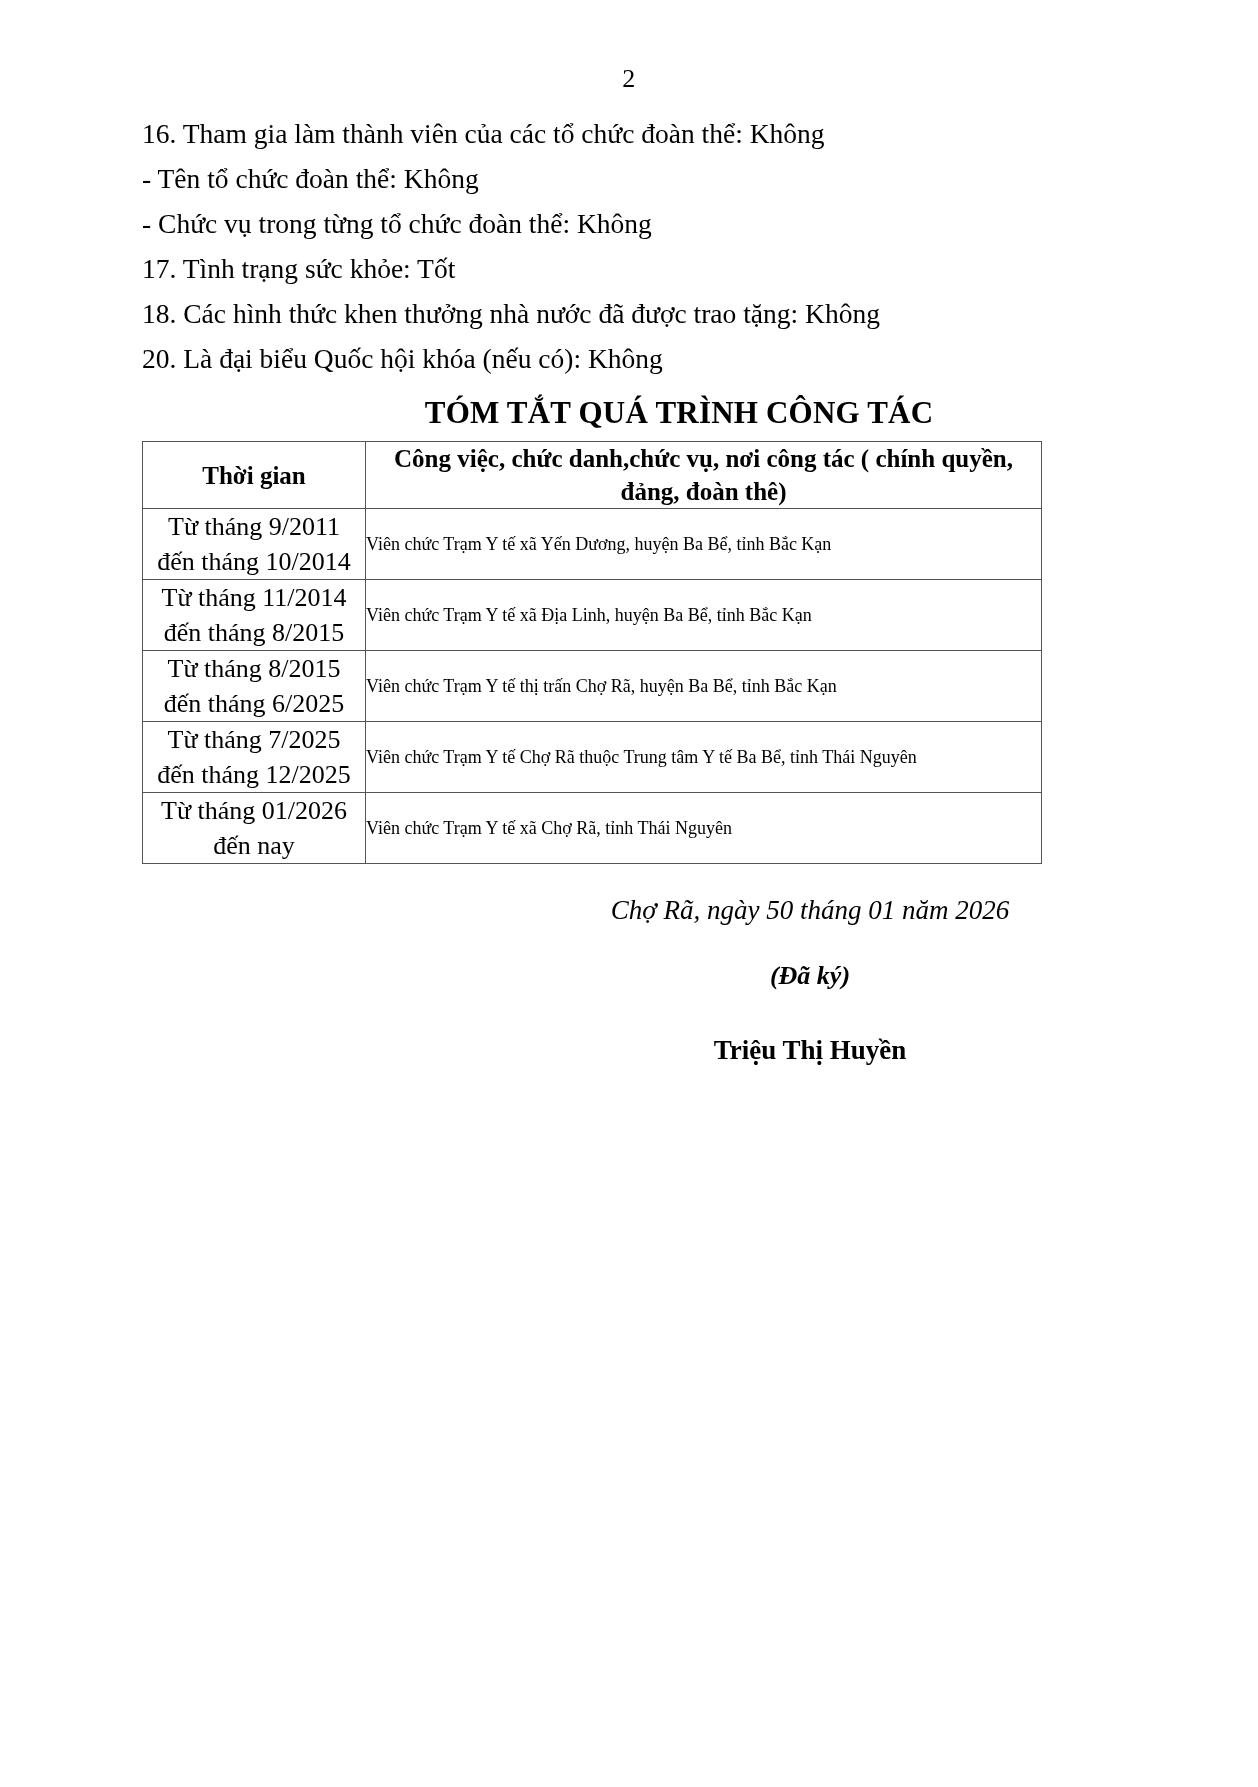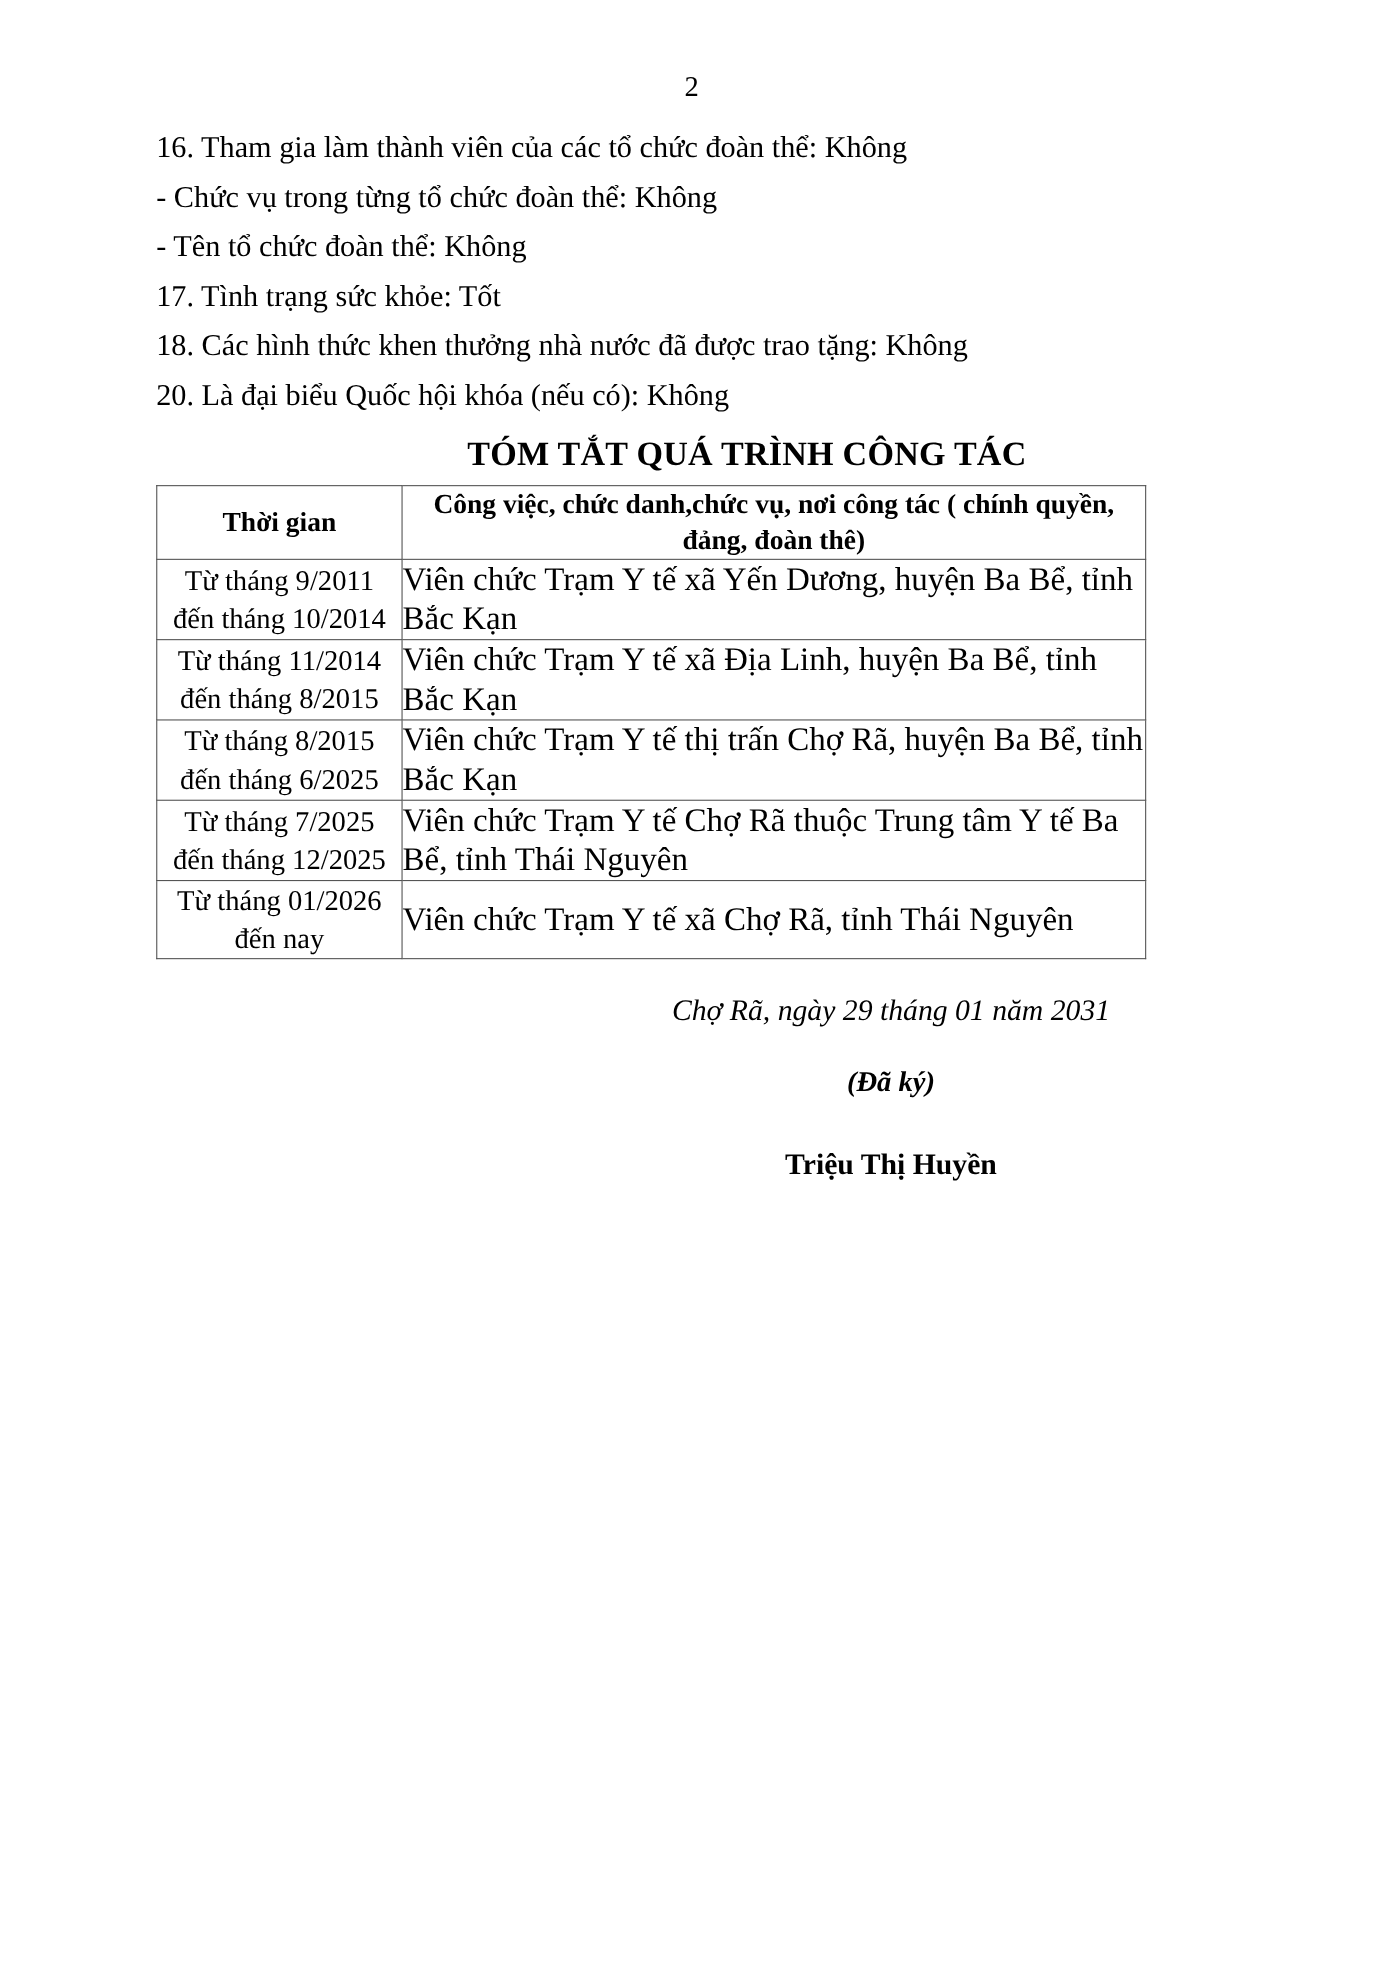--- a/index.html
+++ b/index.html
@@ -83,21 +83,21 @@
     text-align: center;
     padding-left: 10px;
     padding-right: 10px;
   }
   td.col-time {
     font-size: 26px;
     line-height: 35px;
     padding: 12px 6px 14px 6px;
   }
   td.col-work {
-    font-size: 30px;
+    font-size: 18px;
     line-height: 36px;
     padding: 12px 8px 14px 12px;
   }
   td.col-time .tline { display: block; }
   .sig-block {
     margin-top: 28px;
     margin-right: 118px;
     text-align: center;
     padding-left: 480px;
   }
@@ -122,22 +122,22 @@
 </style>
 </head>
 <body>
 
 <div class="page">
 
   <div class="page-number">2</div>
 
   <div class="body-block">
     <p class="para">16. Tham gia làm thành viên của các tổ chức đoàn thể: Không</p>
+    <p class="para">- Tên tổ chức đoàn thể: Không</p>
     <p class="para">- Chức vụ trong từng tổ chức đoàn thể: Không</p>
-    <p class="para">- Tên tổ chức đoàn thể: Không</p>
     <p class="para">17. Tình trạng sức khỏe: Tốt</p>
     <p class="para">18. Các hình thức khen thưởng nhà nước đã được trao tặng: Không</p>
     <p class="para">20. Là đại biểu Quốc hội khóa (nếu có): Không</p>
   </div>
 
   <div class="section-title">TÓM TẮT QUÁ TRÌNH CÔNG TÁC</div>
 
   <table class="career">
     <thead>
       <tr>
@@ -181,18 +181,18 @@
         <td class="col-time">
           <span class="tline">Từ tháng 01/2026</span>
           <span class="tline">đến nay</span>
         </td>
         <td class="col-work">Viên chức Trạm Y tế xã Chợ Rã, tỉnh Thái Nguyên</td>
       </tr>
     </tbody>
   </table>
 
   <div class="sig-block">
-    <div class="sig-date">Chợ Rã, ngày 29 tháng 01 năm 2031</div>
+    <div class="sig-date">Chợ Rã, ngày 50 tháng 01 năm 2026</div>
     <div class="sig-signed">(Đã ký)</div>
     <div class="sig-name">Triệu Thị Huyền</div>
   </div>
 
 </div>
 
 </body></html>

